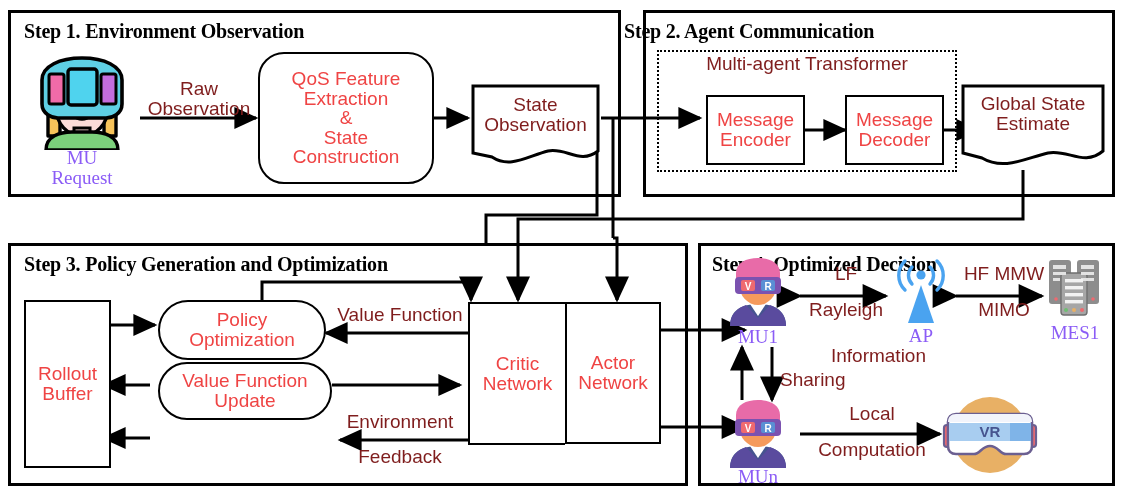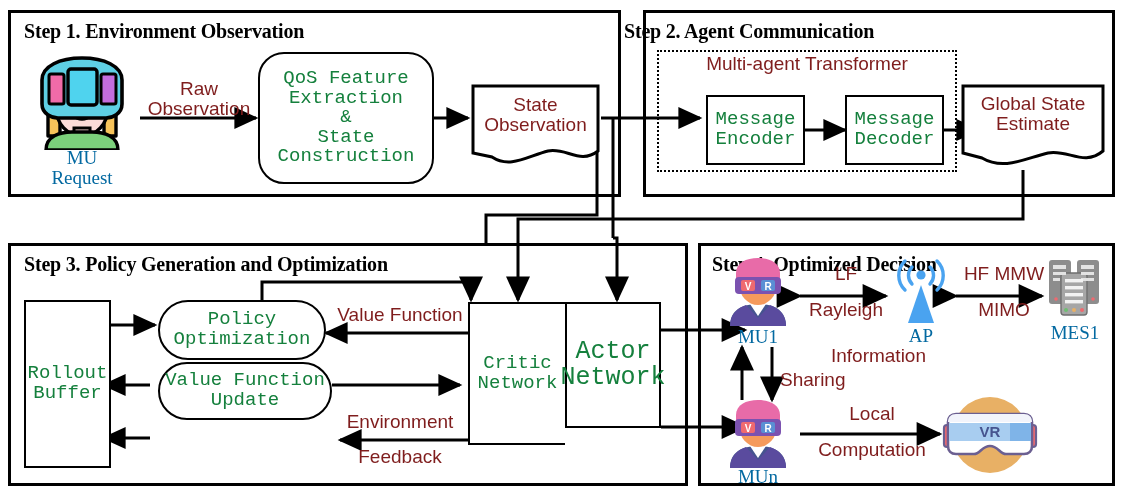--- a/index.html
+++ b/index.html
@@ -17,30 +17,30 @@
   .panel-title{
     position:absolute;font-family:"Liberation Serif", serif;font-weight:bold;
     font-size:20px;color:#000;white-space:nowrap;letter-spacing:-0.2px;
   }
   .lbl{
     position:absolute;font-family:Liberation Sans, sans-serif;font-size:19px;color:#7f1d1d;
     text-align:center;line-height:1.04;white-space:pre-line;
   }
   .node{
     position:absolute;box-sizing:border-box;display:flex;align-items:center;
-    justify-content:center;text-align:center;background:#fff;color:#15803d;
-    font-family:Liberation Mono, monospace;line-height:1.03;
+    justify-content:center;text-align:center;background:#fff;color:#ef4444;
+    font-family:Liberation Sans, sans-serif;line-height:1.03;
   }
   .rect{border:2.5px solid #000;}
   .rounded{border:2.5px solid #000;border-radius:26px;}
   .stadium{border:2.5px solid #000;border-radius:999px;}
   .dashed{border:2.5px dotted #000;background:transparent;}
   .iconlbl{
     position:absolute;font-family:"Liberation Serif", serif;font-size:19px;
-    color:#0369a1;text-align:center;white-space:nowrap;
+    color:#8b5cf6;text-align:center;white-space:nowrap;
   }
   .ico{position:absolute;}
 </style>
 </head>
 <body>
 
 <div id="root">
 
   <svg id="canvas" viewBox="0 0 1123 494">
     <defs>
@@ -179,21 +179,21 @@
   <div class="node stadium" style="left:158px;top:362px;width:174px;height:58px;font-size:19px;white-space:pre-line;">Value Function
 Update</div>
 
 
   <div class="lbl" style="left:330px;top:305px;width:140px;">Value Function</div>
   <div class="lbl" style="left:330px;top:412px;width:140px;">Environment</div>
   <div class="lbl" style="left:330px;top:447px;width:140px;">Feedback</div>
 
   <div class="node rect" style="left:468px;top:302px;width:97px;height:143px;font-size:19px;white-space:pre-line;border-right:none;">Critic
 Network</div>
-  <div class="node rect" style="left:565px;top:302px;width:96px;height:126px;font-size:25px;white-space:pre-line;">Actor
+  <div class="node rect" style="left:565px;top:302px;width:96px;height:142px;font-size:19px;white-space:pre-line;">Actor
 Network</div>
 
   <div class="ico" style="left:726px;top:258px;width:64px;height:70px;">
     <svg viewBox="0 0 64 70" width="64" height="70">
       <path d="M4,68 C4,52 16,46 32,46 C48,46 60,52 60,68 Z" fill="#46548f"></path>
       <path d="M4,68 C4,56 12,50 20,47 L32,60 L44,47 C52,50 60,56 60,68 Z" fill="#5a4b9e"></path>
       <path d="M22,43 L32,58 L42,43 L38,40 L26,40 Z" fill="#ffffff"></path>
       <ellipse cx="32" cy="26" rx="19" ry="21" fill="#f59a5c"></ellipse>
       <path d="M13,24 C13,10 21,3 32,3 C43,3 51,10 51,24 L51,28 L13,28 Z" fill="#f7c35a"></path>
       <path d="M10,15 C10,5 20,0 32,0 C44,0 54,5 54,15 L54,20 L10,20 Z" fill="#e86ba8"></path>

